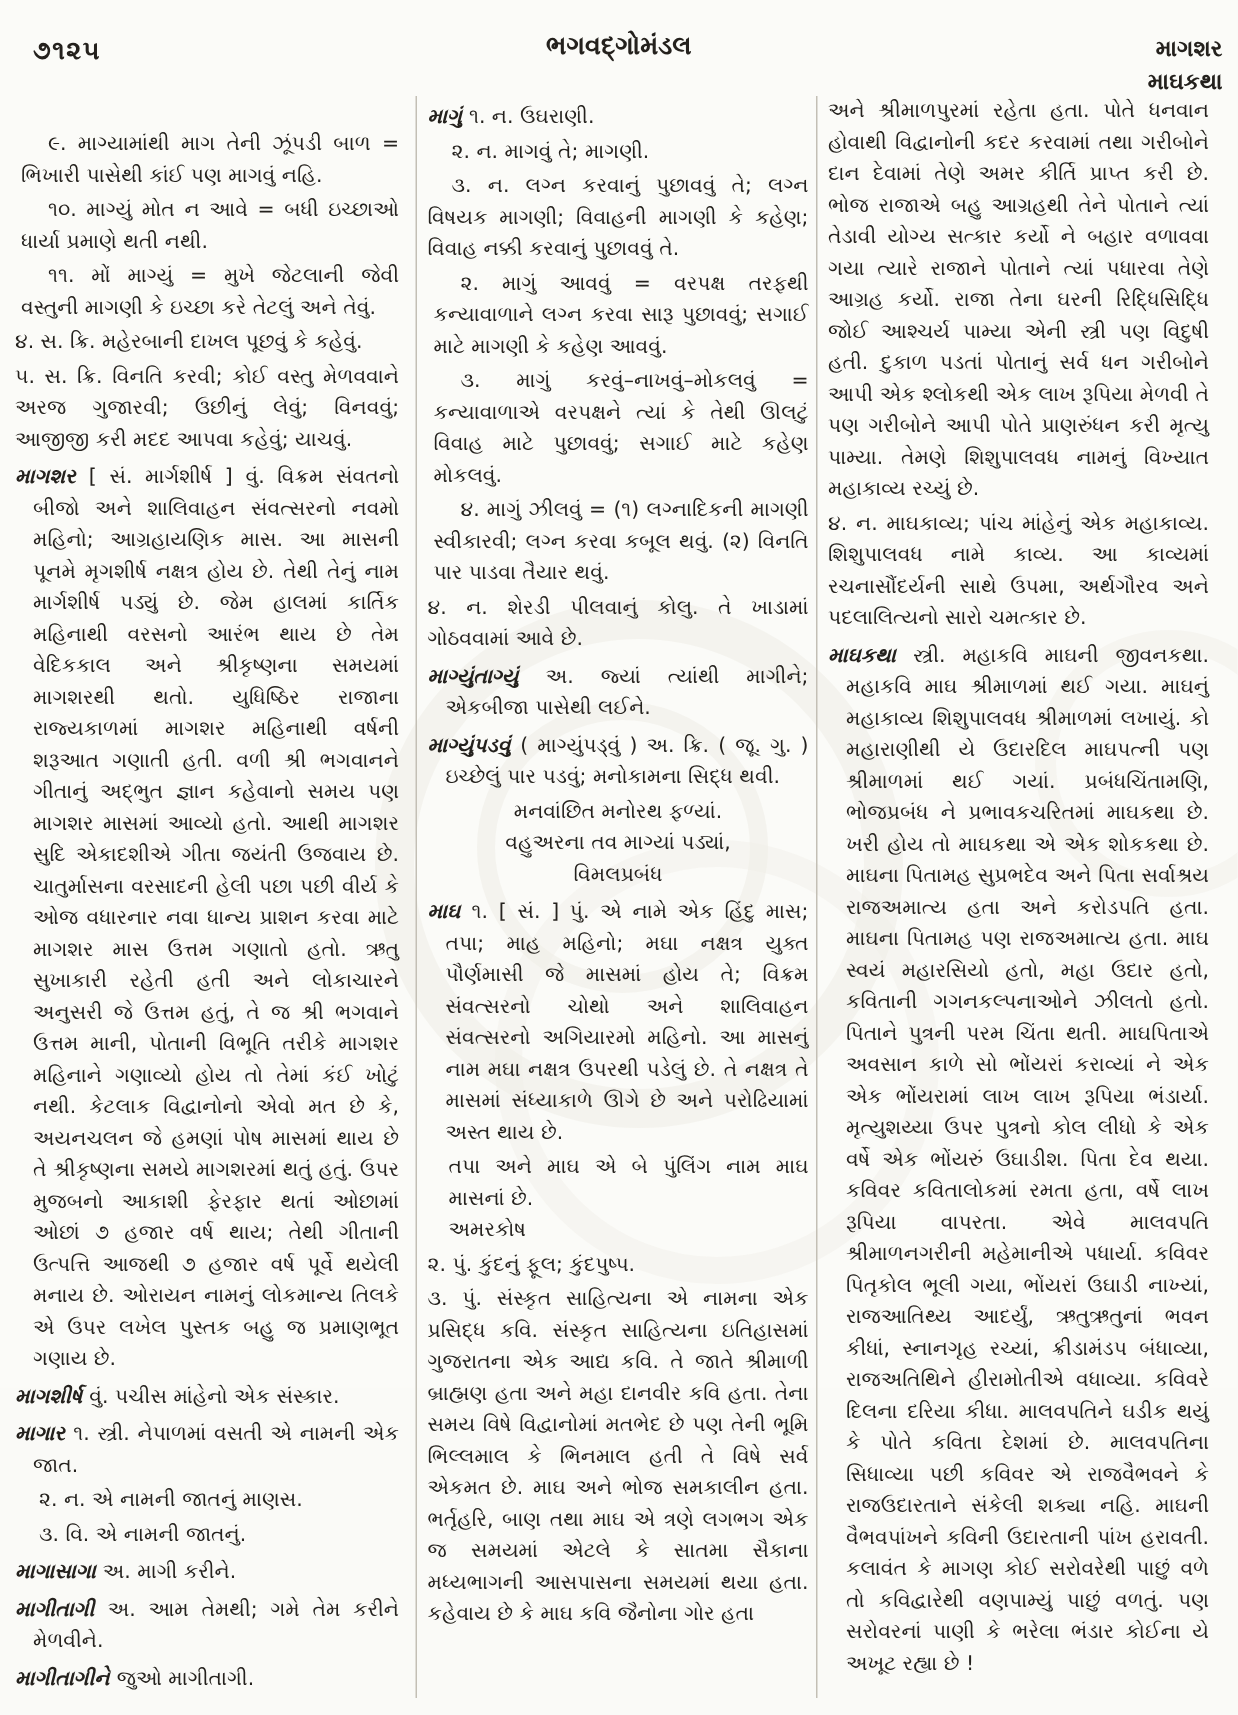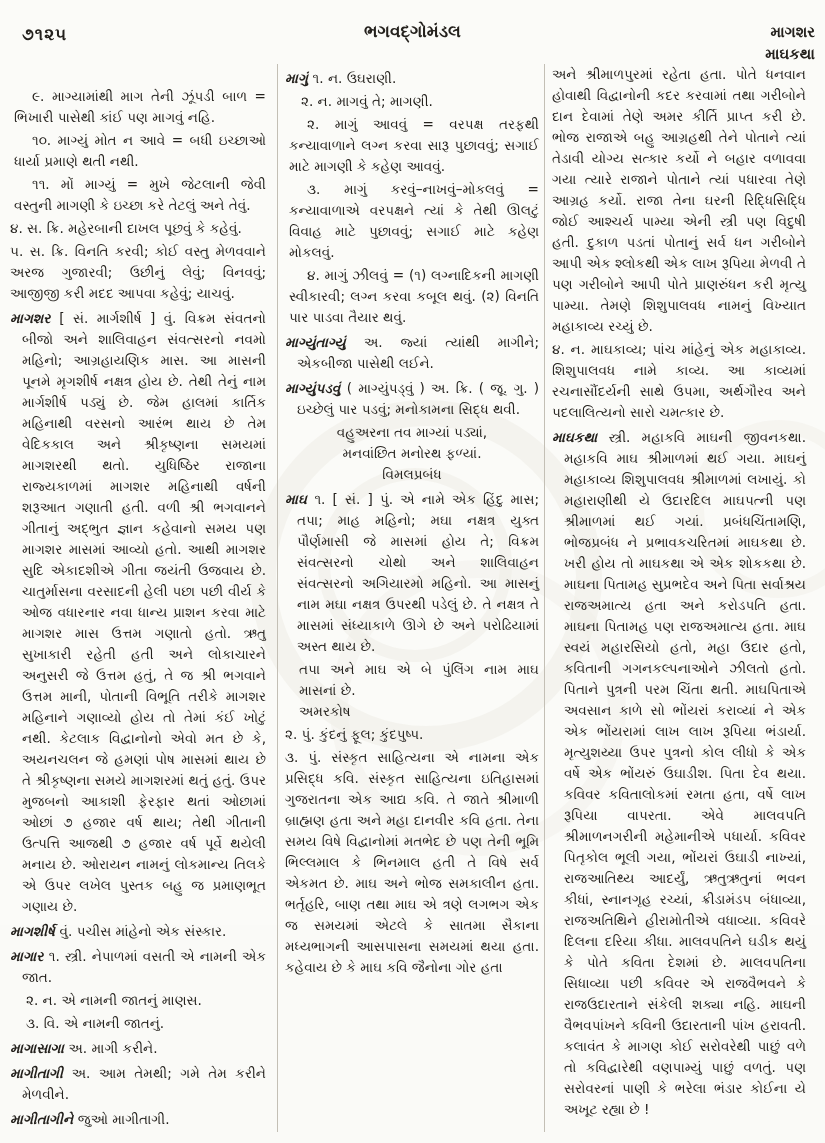--- a/index.html
+++ b/index.html
@@ -69,28 +69,30 @@
         <p class="para entry"><span class="headword">માગાર </span>૧. સ્ત્રી. નેપાળમાં વસતી એ નામની એક જાત.</p>
         <p class="para sense">૨. ન. એ નામની જાતનું માણસ.</p>
         <p class="para sense">૩. વિ. એ નામની જાતનું.</p>
         <p class="para entry"><span class="headword">માગાસાગા </span>અ. માગી કરીને.</p>
         <p class="para entry"><span class="headword">માગીતાગી </span>અ. આમ તેમથી; ગમે તેમ કરીને મેળવીને.</p>
         <p class="para entry"><span class="headword">માગીતાગીને </span>જુઓ માગીતાગી.</p>
       </div>
     <div class="col col2">
         <p class="para entry"><span class="headword">માગું </span>૧. ન. ઉઘરાણી.</p>
         <p class="para sense">૨. ન. માગવું તે; માગણી.</p>
+        <p class="para sense">૩. ન. લગ્ન કરવાનું પુછાવવું તે; લગ્ન વિષયક માગણી; વિવાહની માગણી કે કહેણ; વિવાહ નક્કી કરવાનું પુછાવવું તે.</p>
         <p class="para idiom">૨. માગું આવવું = વરપક્ષ તરફથી કન્યાવાળાને લગ્ન કરવા સારૂ પુછાવવું; સગાઈ માટે માગણી કે કહેણ આવવું.</p>
         <p class="para idiom">૩. માગું કરવું–નાખવું–મોકલવું = કન્યાવાળાએ વરપક્ષને ત્યાં કે તેથી ઊલટું વિવાહ માટે પુછાવવું; સગાઈ માટે કહેણ મોકલવું.</p>
         <p class="para idiom">૪. માગું ઝીલવું = (૧) લગ્નાદિકની માગણી સ્વીકારવી; લગ્ન કરવા કબૂલ થવું. (૨) વિનતિ પાર પાડવા તૈયાર થવું.</p>
+        <p class="para sense0">૪. ન. શેરડી પીલવાનું કોલુ. તે ખાડામાં ગોઠવવામાં આવે છે.</p>
         <p class="para entry"><span class="headword">માગ્યુંતાગ્યું </span>અ. જ્યાં ત્યાંથી માગીને; એકબીજા પાસેથી લઈને.</p>
         <p class="para entry"><span class="headword">માગ્યુંપડવું </span>( માગ્યુંપડ્વું ) અ. ક્રિ. ( જૂ. ગુ. ) ઇચ્છેલું પાર પડવું; મનોકામના સિદ્ધ થવી.</p>
         <p class="para verse">
+          <span class="verse-line">મનવાંછિત મનોરથ ફળ્યાં.</span>
           <span class="verse-line">વહુઅરના તવ માગ્યાં પડ્યાં,</span>
-          <span class="verse-line">મનવાંછિત મનોરથ ફળ્યાં.</span>
           <span class="attribution">વિમલપ્રબંધ</span>
         </p>
         <p class="para entry"><span class="headword">માઘ </span>૧. [ સં. ] પું. એ નામે એક હિંદુ માસ; તપા; માહ મહિનો; મઘા નક્ષત્ર યુક્ત પૌર્ણમાસી જે માસમાં હોય તે; વિક્રમ સંવત્સરનો ચોથો અને શાલિવાહન સંવત્સરનો અગિયારમો મહિનો. આ માસનું નામ મઘા નક્ષત્ર ઉપરથી પડેલું છે. તે નક્ષત્ર તે માસમાં સંધ્યાકાળે ઊગે છે અને પરોઢિયામાં અસ્ત થાય છે.</p>
         <p class="para citation">તપા અને માઘ એ બે પુંલિંગ નામ માઘ માસનાં છે.<span class="attribution">અમરકોષ</span></p>
         <p class="para sense0">૨. પું. કુંદનું ફૂલ; કુંદપુષ્પ.</p>
         <p class="para sense0">૩. પું. સંસ્કૃત સાહિત્યના એ નામના એક પ્રસિદ્ધ કવિ. સંસ્કૃત સાહિત્યના ઇતિહાસમાં ગુજરાતના એક આદ્ય કવિ. તે જાતે શ્રીમાળી બ્રાહ્મણ હતા અને મહા દાનવીર કવિ હતા. તેના સમય વિષે વિદ્વાનોમાં મતભેદ છે પણ તેની ભૂમિ ભિલ્લમાલ કે ભિનમાલ હતી તે વિષે સર્વ એકમત છે. માઘ અને ભોજ સમકાલીન હતા. ભર્તૃહરિ, બાણ તથા માઘ એ ત્રણે લગભગ એક જ સમયમાં એટલે કે સાતમા સૈકાના મધ્યભાગની આસપાસના સમયમાં થયા હતા. કહેવાય છે કે માઘ કવિ જૈનોના ગોર હતા</p>
       </div>
     <div class="col col3">
         <p class="para cont">અને શ્રીમાળપુરમાં રહેતા હતા. પોતે ધનવાન હોવાથી વિદ્વાનોની કદર કરવામાં તથા ગરીબોને દાન દેવામાં તેણે અમર કીર્તિ પ્રાપ્ત કરી છે. ભોજ રાજાએ બહુ આગ્રહથી તેને પોતાને ત્યાં તેડાવી યોગ્ય સત્કાર કર્યો ને બહાર વળાવવા ગયા ત્યારે રાજાને પોતાને ત્યાં પધારવા તેણે આગ્રહ કર્યો. રાજા તેના ઘરની રિદ્ધિસિદ્ધિ જોઈ આશ્ચર્ય પામ્યા એની સ્ત્રી પણ વિદુષી હતી. દુકાળ પડતાં પોતાનું સર્વ ધન ગરીબોને આપી એક શ્લોકથી એક લાખ રૂપિયા મેળવી તે પણ ગરીબોને આપી પોતે પ્રાણરુંધન કરી મૃત્યુ પામ્યા. તેમણે શિશુપાલવધ નામનું વિખ્યાત મહાકાવ્ય રચ્યું છે.</p>
         <p class="para sense0">૪. ન. માઘકાવ્ય; પાંચ માંહેનું એક મહાકાવ્ય. શિશુપાલવધ નામે કાવ્ય. આ કાવ્યમાં રચનાસૌંદર્યની સાથે ઉપમા, અર્થગૌરવ અને પદલાલિત્યનો સારો ચમત્કાર છે.</p>

